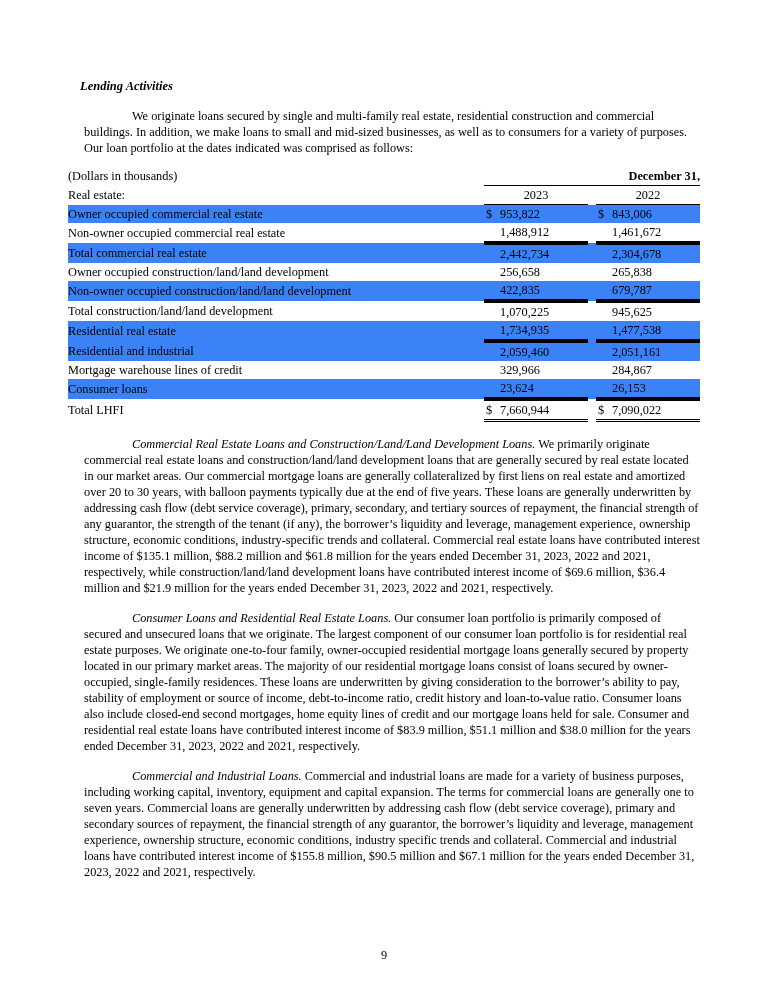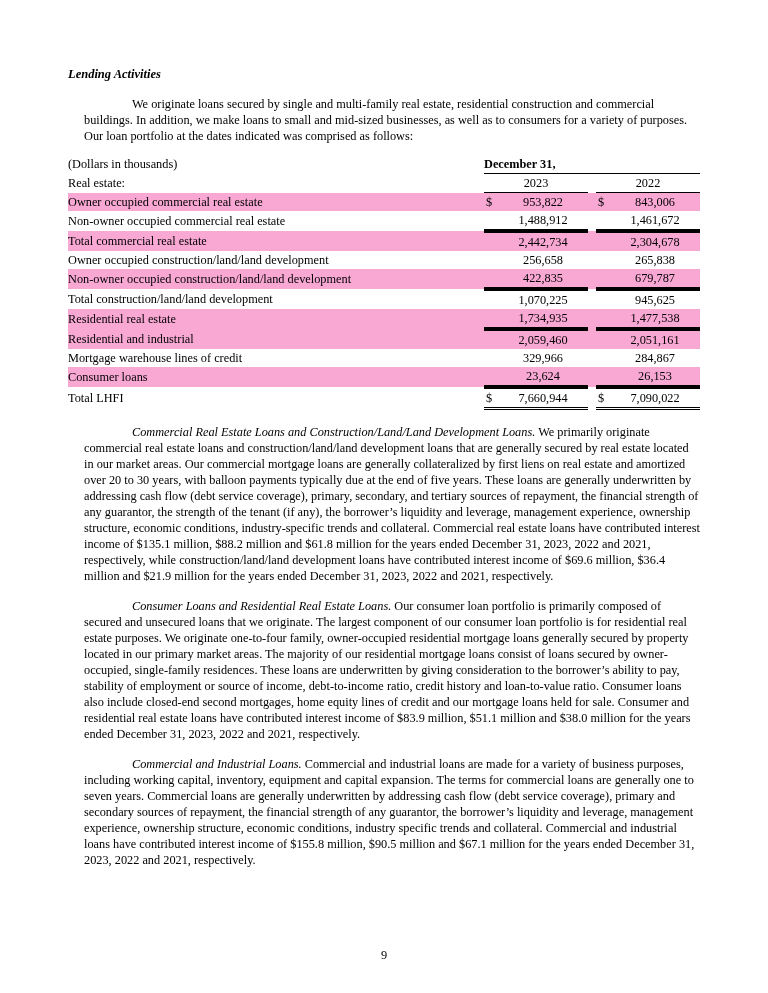--- a/index.html
+++ b/index.html
@@ -15,21 +15,21 @@
     box-sizing: border-box;
     padding: 67px 68px 0 68px;
     font-family: "Liberation Serif", serif;
     color: #000000;
     overflow: hidden;
   }
   .heading {
     font-size: 12.5px;
     font-weight: bold;
     font-style: italic;
-    margin: 0;
+    margin: 12px;
     line-height: 15px;
   }
   .para {
     font-size: 12.3px;
     line-height: 16px;
     margin: 14px 0 0 16px;
     text-indent: 48px;
     text-align: left;
   }
   .para .lead { font-style: italic; }
@@ -50,32 +50,32 @@
     white-space: nowrap;
   }
   col.c-label { width: auto; }
   col.c-d { width: 16px; }
   col.c-v { width: 88px; }
   col.c-gap { width: 8px; }
 
   td.units { font-size: 10px; }
   td.dec-hdr {
     font-weight: bold;
-    text-align: left;
+    text-align: right;
     border-bottom: 1px solid #000;
   }
   td.yr-hdr {
     font-weight: normal;
     text-align: center;
     border-bottom: 1px solid #000;
   }
-  td.nm.v { text-align: center; padding-right: 2px; }
+  td.nm.v { text-align: left; padding-right: 2px; }
   td.nm.d { text-align: left; padding-left: 2px; }
 
-  tr.shaded td { background: #f9a8d4; }
+  tr.shaded td { background: #3b82f6; }
   tr.rule td.nm { border-bottom: 4px solid #000000; }
   tr.dbl td.nm { border-bottom: 3px double #000; }
 
   td.pad0 { padding-left: 2px; margin-top: 48px; }
   td.pad1 { padding-left: 12px; }
   td.pad2 { padding-left: 20px; }
 
   .footer {
     position: absolute;
     bottom: 30px;

